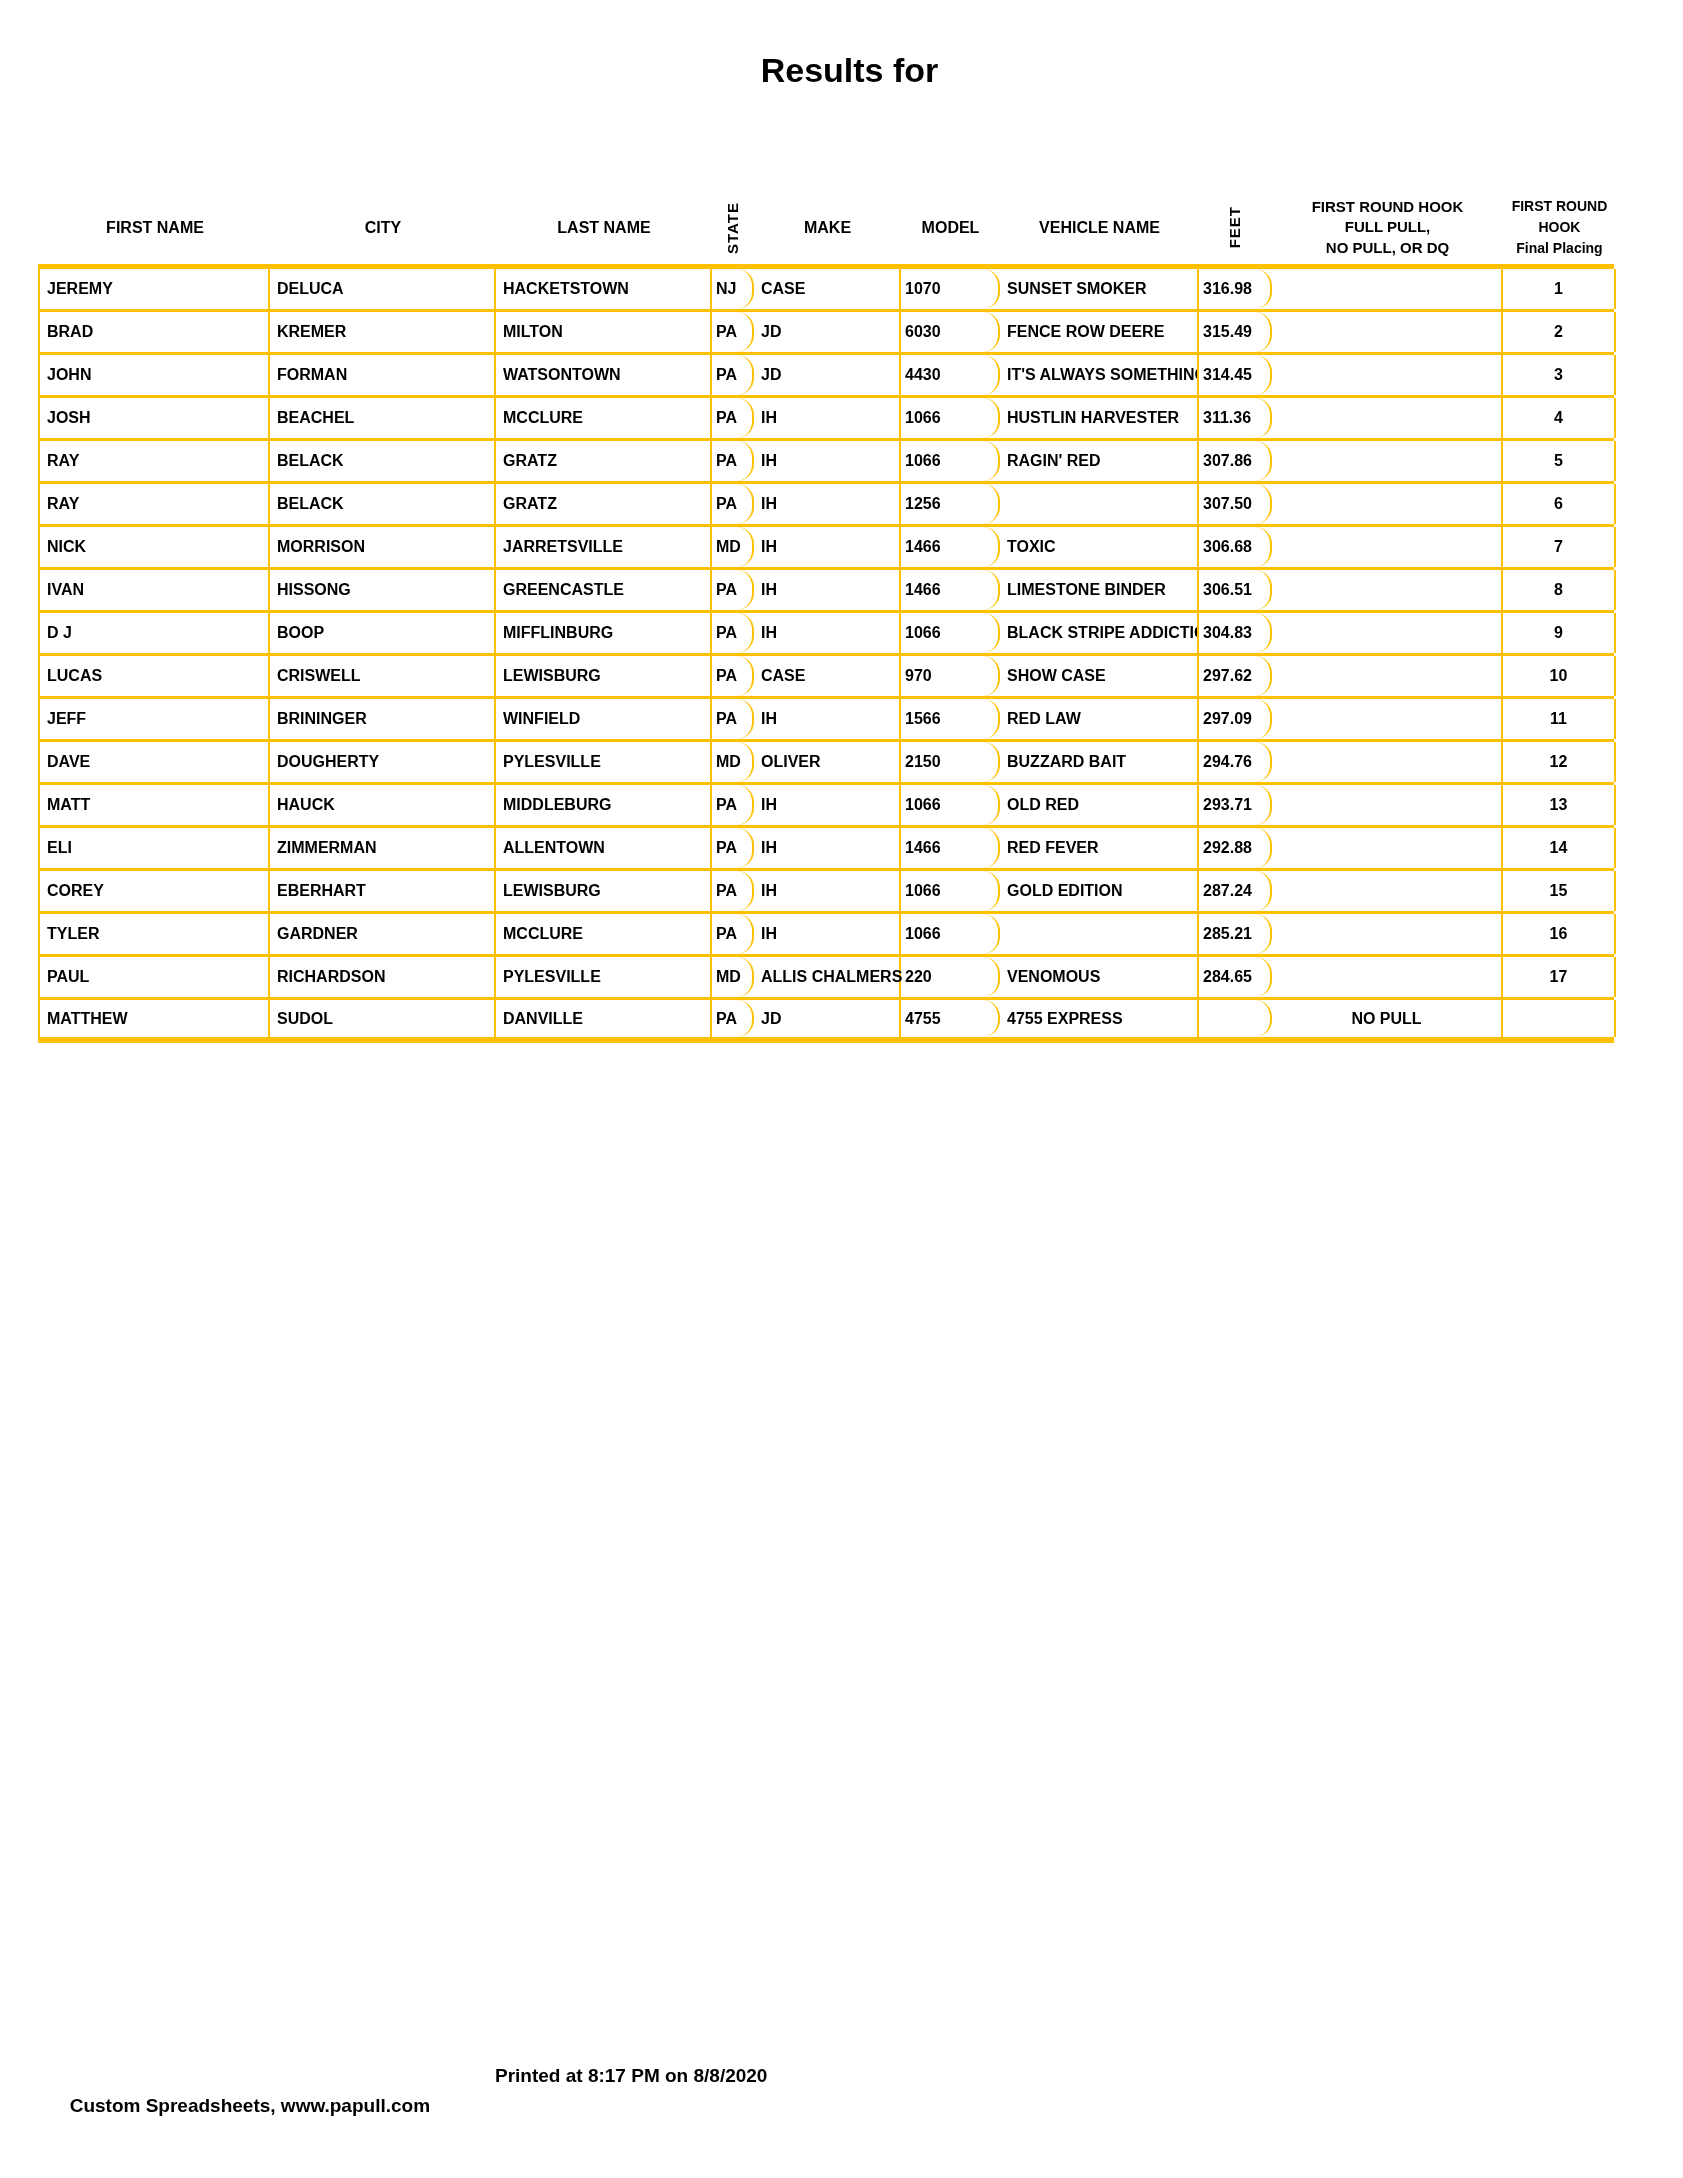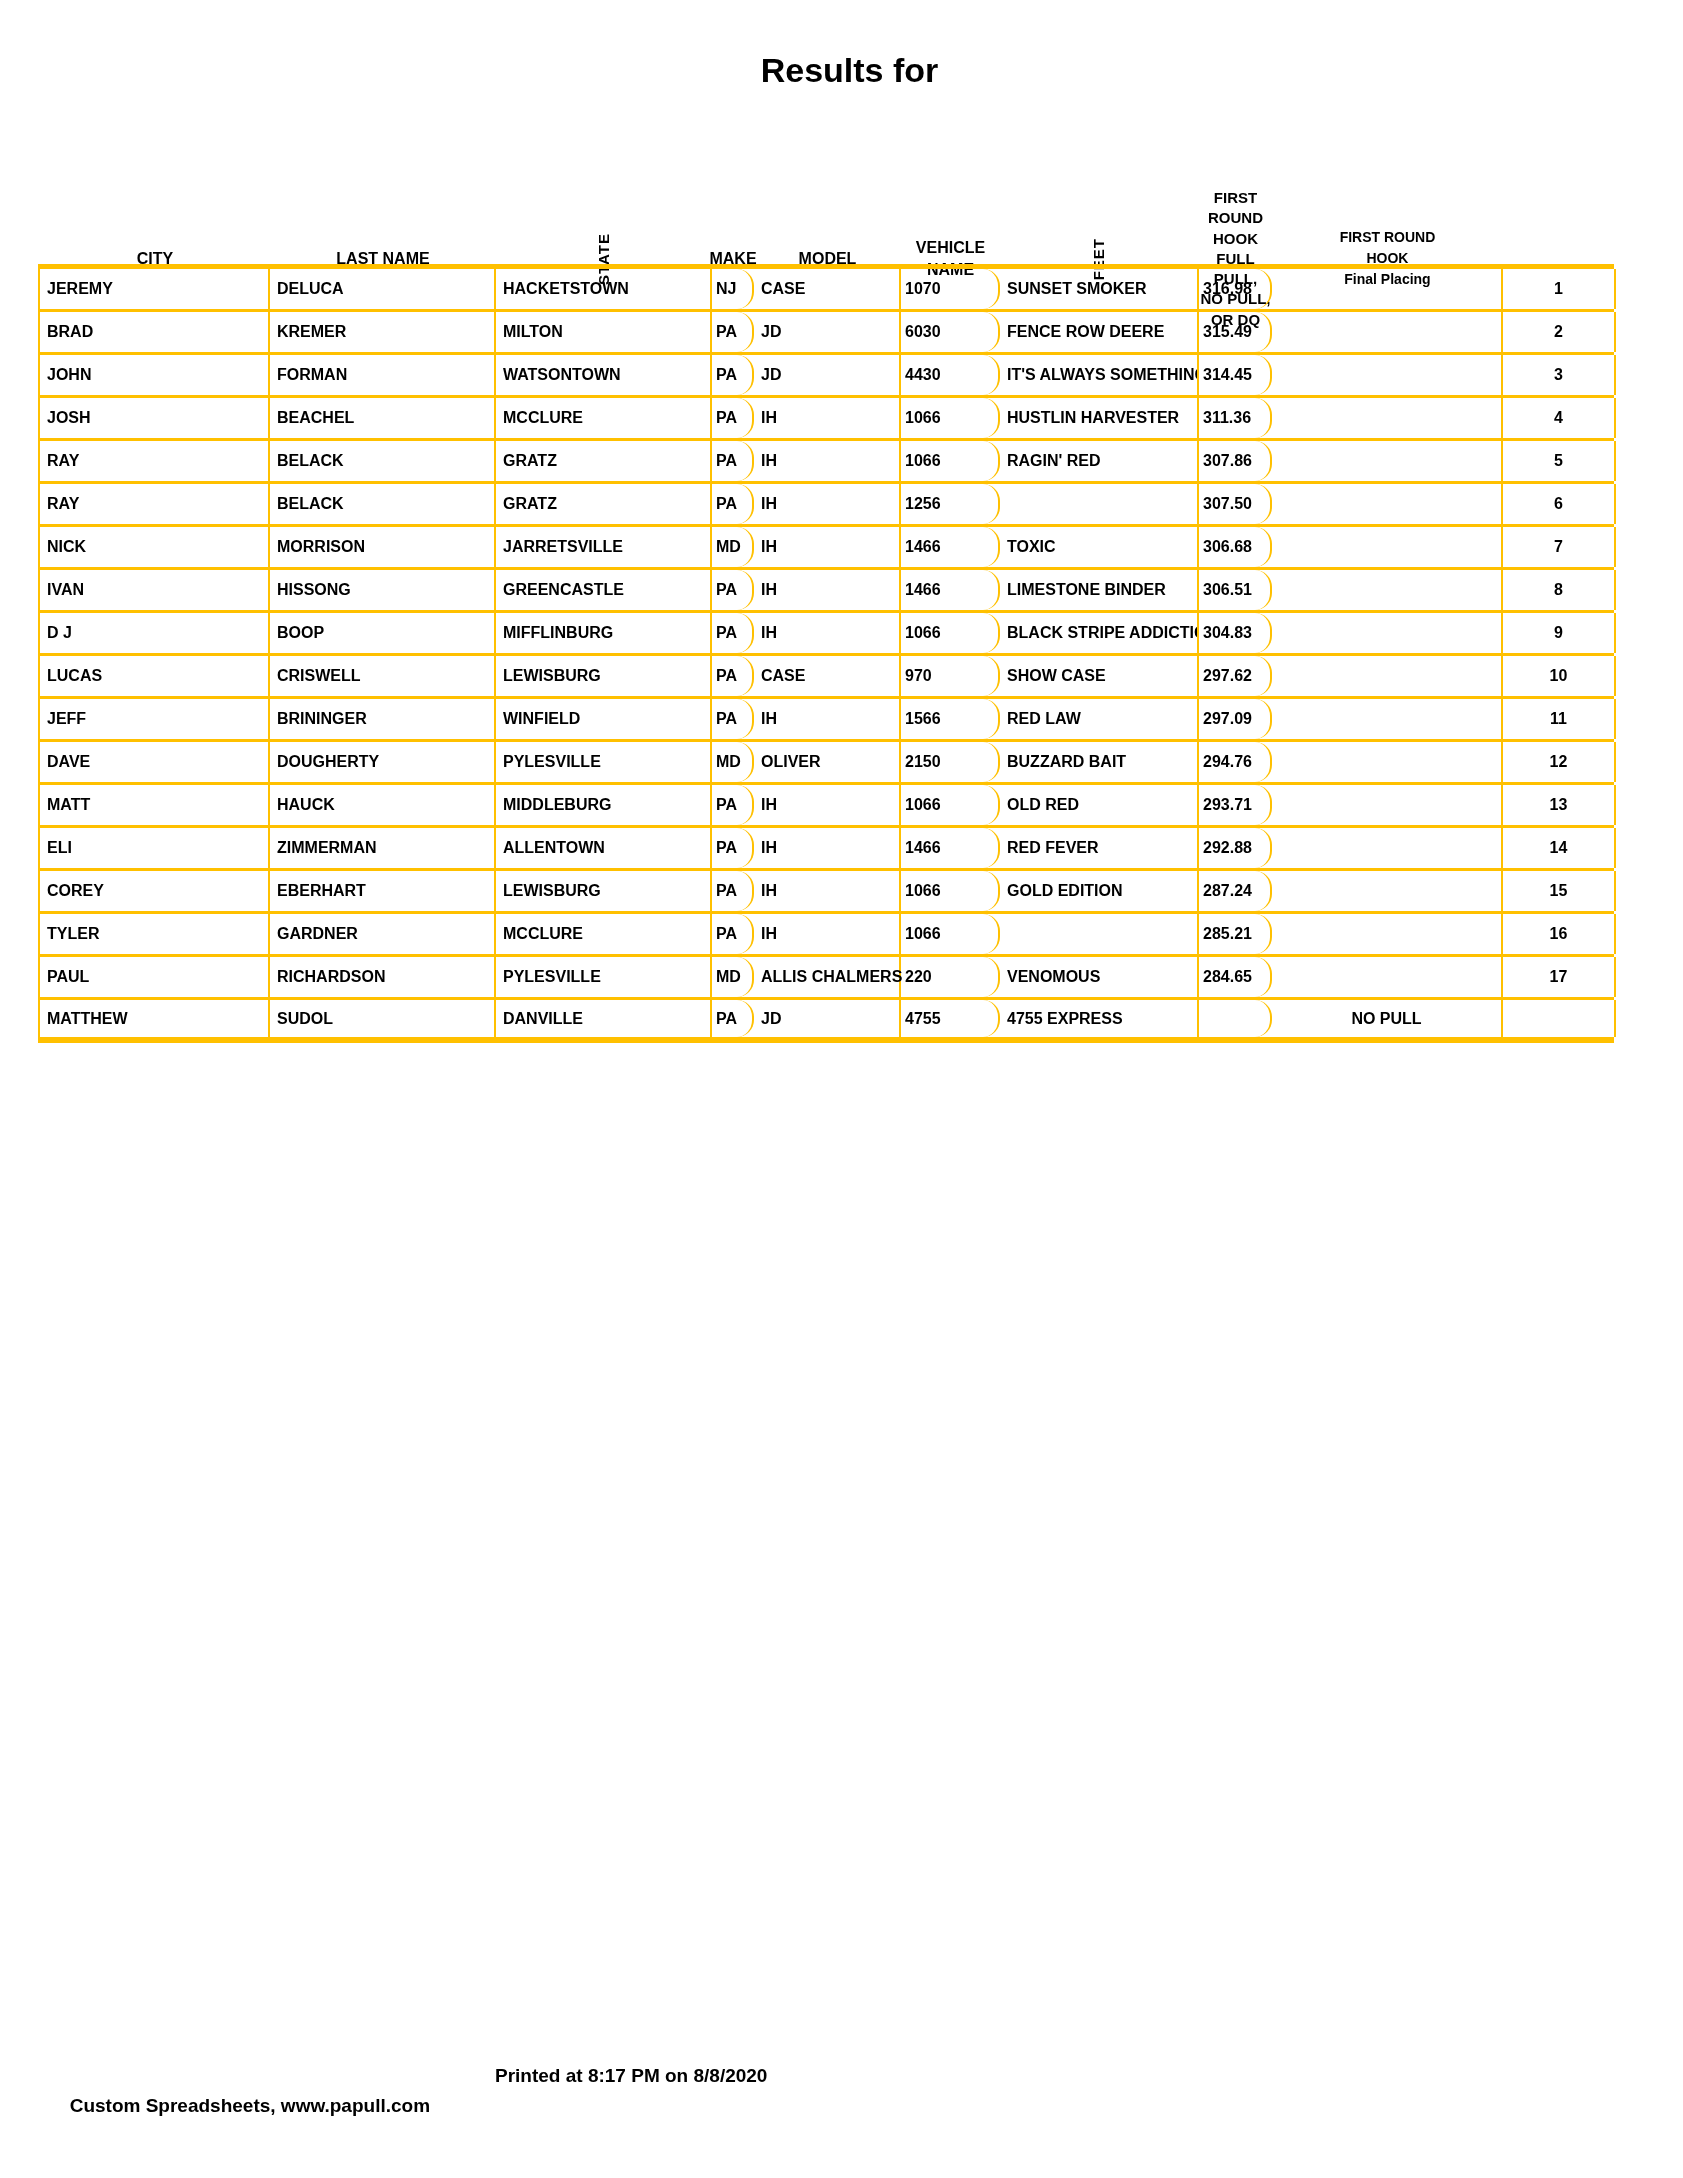--- a/index.html
+++ b/index.html
@@ -78,20 +78,21 @@
   .footer .printed { position:absolute; left:457px; top:0; white-space:pre; }
 </style>
 </head>
 <body>
 
 <div class="page">
 
   <div class="title1">Results for</div>
 
   <div class="thead">
+    <div class="hcell">FIRST NAME</div>
     <div class="hcell">CITY</div>
     <div class="hcell">LAST NAME</div>
     <div class="hcell vertical"><span class="vert">STATE</span></div>
     <div class="hcell">MAKE</div>
     <div class="hcell">MODEL</div>
     <div class="hcell">VEHICLE NAME</div>
     <div class="hcell vertical"><span class="vert">FEET</span></div>
     <div class="hcell small">FIRST ROUND HOOK
 FULL PULL,
 NO PULL, OR DQ</div>

